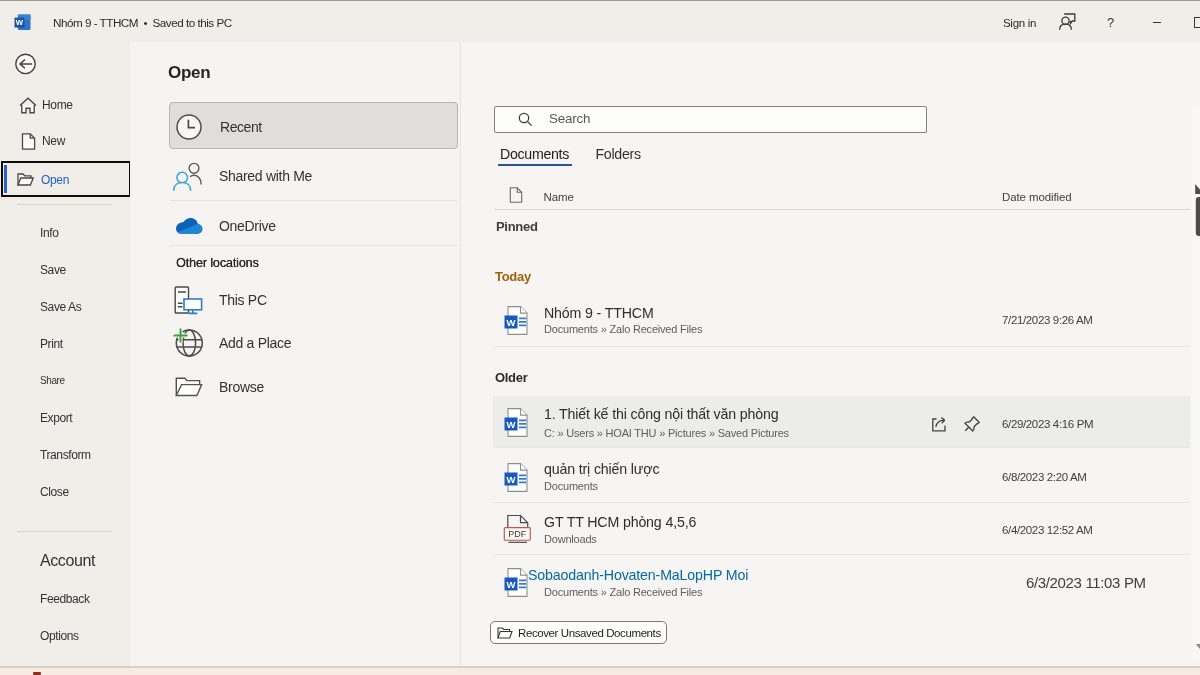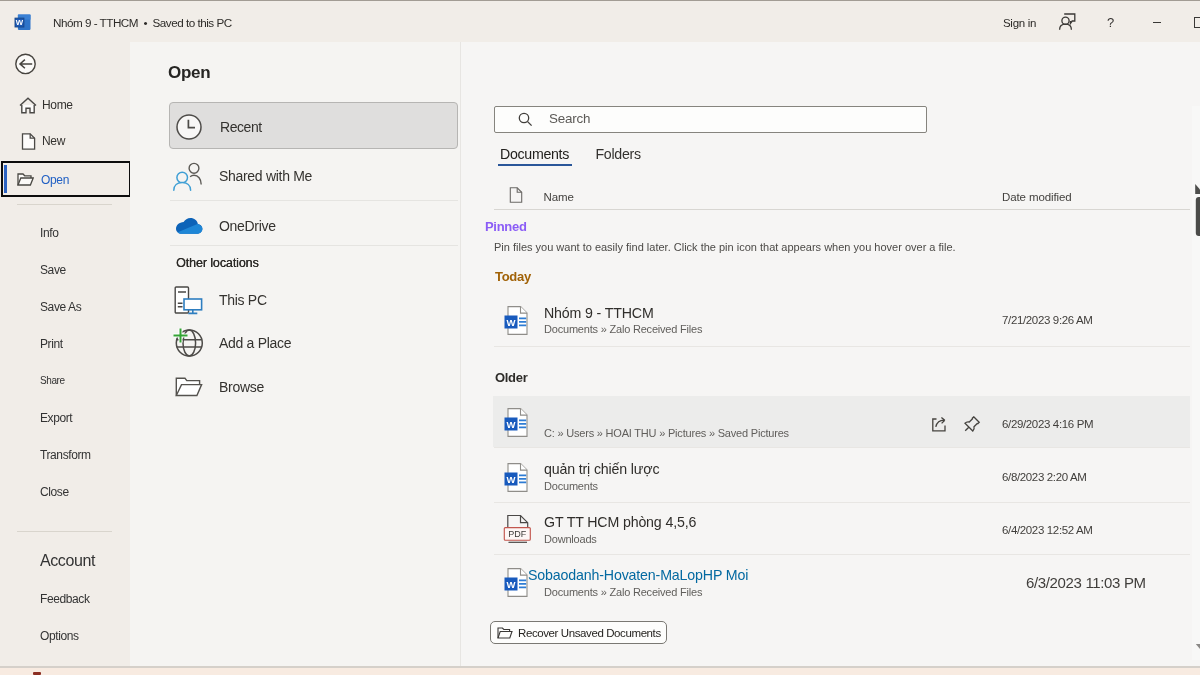--- a/index.html
+++ b/index.html
@@ -159,22 +159,21 @@
   <svg class="abs" style="left:509px;top:187px" width="14" height="16" viewBox="0 0 14 16">
     <g fill="none" stroke="#6b6966" stroke-width="1.1">
       <path d="M1.3,15.2 V0.8 H8.2 L12.7,5.3 V15.2 Z"></path>
       <path d="M8.2,0.8 V5.3 H12.7"></path>
     </g>
   </svg>
   <div class="t" style="left:543.5px;top:189.5px;font-size:11.5px;line-height:14px;color:#44423f;letter-spacing:-0.1px;">Name</div>
   <div class="t" style="left:1002px;top:189.5px;font-size:11.5px;line-height:14px;color:#44423f;letter-spacing:-0.1px;">Date modified</div>
   <div class="abs" style="left:494px;top:209px;width:696px;height:1px;background:#d8d6d2;"></div>
 
-  <div class="t" style="left:485px;top:218.5px;font-size:13px;line-height:15px;font-weight:bold;color:#8b5cf6;letter-spacing:-0.3px;">Pinned</div>
-  <div class="t" style="left:494px;top:240.5px;font-size:11px;line-height:13px;color:#4c4a47;letter-spacing:0;">Pin files you want to easily find later. Click the pin icon that appears when you hover over a file.</div>
+  <div class="t" style="left:496px;top:218.5px;font-size:13px;line-height:15px;font-weight:bold;color:#404040;letter-spacing:-0.3px;">Pinned</div>
 
   <div class="t" style="left:495px;top:268.5px;font-size:13px;line-height:15px;font-weight:bold;color:#a16207;letter-spacing:-0.3px;">Today</div>
 
   <div class="abs" style="left:493px;top:396px;width:697px;height:50.5px;background:#ececeb;"></div>
 
   <div class="abs" style="left:494px;top:345.5px;width:696px;height:1px;background:#e8e6e3;"></div>
   <div class="abs" style="left:494px;top:446.5px;width:696px;height:1px;background:#e8e6e3;"></div>
   <div class="abs" style="left:494px;top:501.5px;width:696px;height:1px;background:#e8e6e3;"></div>
   <div class="abs" style="left:494px;top:553.8px;width:696px;height:1px;background:#e8e6e3;"></div>
 
@@ -191,20 +190,21 @@
   <div class="t" style="left:544px;top:323px;font-size:11px;line-height:13px;color:#605e5b;letter-spacing:-0.2px;">Documents » Zalo Received Files</div>
   <div class="t" style="left:1002px;top:312.7px;font-size:11.5px;line-height:14px;color:#403e3b;letter-spacing:-0.35px;">7/21/2023 9:26 AM</div>
 
   <svg class="abs" style="left:503px;top:408px" width="26" height="29" viewBox="0 0 26 29">
     <path d="M5,0.6 H17.5 L24,7.1 V28.4 H5 Z" fill="#fff" stroke="#8f8d89" stroke-width="1.1"></path>
     <path d="M17.5,0.6 V7.1 H24" fill="#fff" stroke="#8f8d89" stroke-width="1.1"></path>
     <path d="M16,12.4 H23.2 M16,15.9 H23.2 M16,19.4 H23.2" stroke="#2e7cd4" stroke-width="1.7"></path>
     <rect x="1.5" y="9.5" width="13" height="13" fill="#185abd"></rect>
     <text x="8" y="19.6" font-size="9.5" font-weight="bold" fill="#fff" text-anchor="middle" font-family="Liberation Sans">W</text>
   </svg>
+  <div class="t" style="left:544px;top:405.6px;font-size:14.2px;line-height:17px;color:#302e2b;letter-spacing:-0.15px;">1. Thiết kế thi công nội thất văn phòng</div>
   <div class="t" style="left:544px;top:426.5px;font-size:11px;line-height:13px;color:#605e5b;letter-spacing:-0.2px;">C: » Users » HOAI THU » Pictures » Saved Pictures</div>
   <svg class="abs" style="left:931px;top:415px" width="18" height="18" viewBox="0 0 18 18">
     <g fill="none" stroke="#45433f" stroke-width="1.3">
       <path d="M5.5,4 H1.8 V15.8 H14 V10.5"></path>
       <path d="M4.8,11.8 C5.8,7.6 9,5 13.8,5.2 M13.8,5.2 L10.4,2.4 M13.8,5.2 L10.6,8.4"></path>
     </g>
   </svg>
   <svg class="abs" style="left:963px;top:415px" width="18" height="18" viewBox="0 0 18 18">
     <g fill="none" stroke="#45433f" stroke-width="1.3">
       <path d="M10.7,1.8 L16.2,7.3 L14.8,8.7 L14.2,8.5 L11,11.7 C11.4,13.2 11,14.8 9.8,16 L2,8.2 C3.2,7 4.8,6.6 6.3,7 L9.5,3.8 L9.3,3.2 Z"></path>

